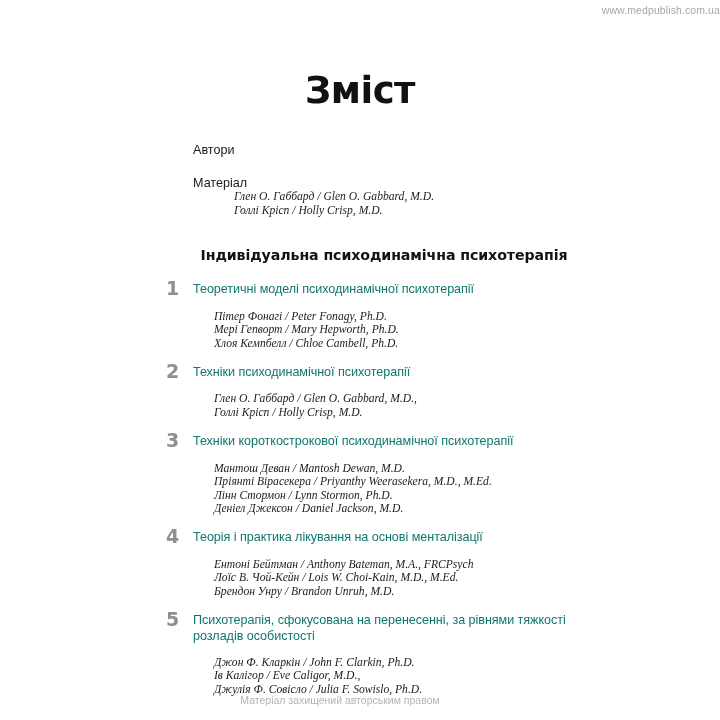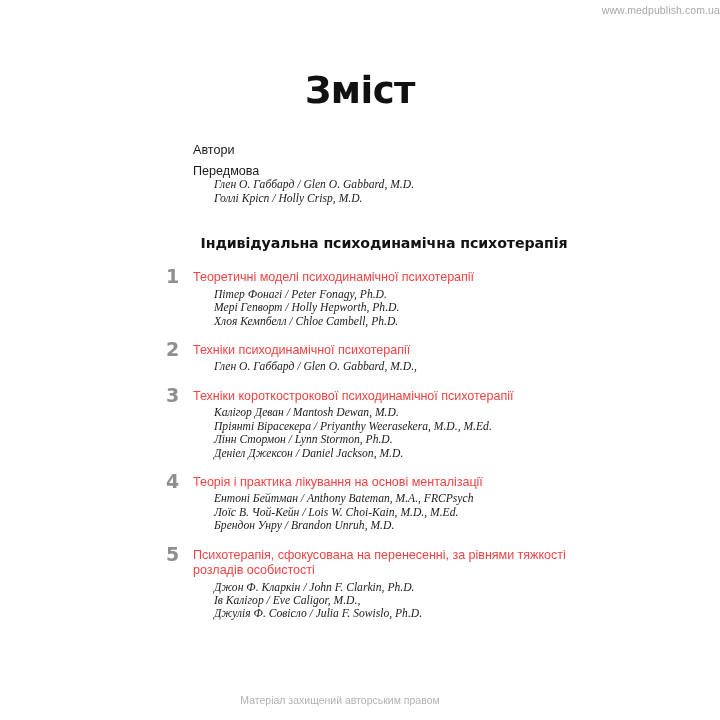--- a/index.html
+++ b/index.html
@@ -59,26 +59,26 @@
     width: 436px;
   }
 
   .front-entry {
     font-family: "Liberation Sans", sans-serif;
     font-size: 12.6px;
     font-weight: 400;
     color: #1b1b1b;
     margin-left: 27px;
     line-height: 1.0;
-    margin-bottom: 8px;
+    margin-bottom: 20px;
   }
   .front-entry.second { margin-bottom: 1px; }
 
   .authors {
-    margin-left: 48px;
+    margin-left: 68px;
     margin-top: 1px;
   }
   .author-line {
     font-family: "Liberation Serif", serif;
     font-style: italic;
     font-size: 11.6px;
     line-height: 13.4px;
     color: #1c1c1c;
     white-space: nowrap;
   }
@@ -124,27 +124,27 @@
     font-family: "DejaVu Sans", sans-serif;
     font-size: 19px;
     font-weight: 700;
     color: #8f8f8f;
     line-height: 1.0;
   }
   .chapter-title {
     font-family: "Liberation Sans", sans-serif;
     font-size: 12.6px;
     font-weight: 400;
-    color: #ef4444;
+    color: #0f766e;
     line-height: 15.5px;
     letter-spacing: -0.05px;
   }
   .chapter .authors {
     margin-left: 21px;
-    margin-top: 2px;
+    margin-top: 12px;
   }
 
   
   .watermark-bottom {
     position: absolute;
     bottom: 14px;
     left: 0;
     width: 680px;
     text-align: center;
     font-family: "Liberation Sans", sans-serif;
@@ -159,53 +159,54 @@
 <div class="page">
 
   <div class="watermark-top">www.medpublish.com.ua</div>
 
   <h1 class="page-title">Зміст</h1>
 
   <div class="content">
 
     <div id="front-matter">
         <div class="front-entry">Автори</div>
-        <div class="front-entry second">Передмова</div>
+        <div class="front-entry second">Матеріал</div>
         <div class="authors">
           <div class="author-line">Глен О. Габбард / Glen O. Gabbard, M.D.</div>
           <div class="author-line">Голлі Крісп / Holly Crisp, M.D.</div>
         </div>
       </div>
 
     <div class="part-block">
       <div class="part-title">Індивідуальна психодинамічна психотерапія</div>
     </div>
 
     <div class="chapter-list" id="chapter-list">
         <div class="chapter">
           <div class="chapter-number">1</div>
           <div class="chapter-title">Теоретичні моделі психодинамічної психотерапії</div>
           <div class="authors">
             <div class="author-line">Пітер Фонагі / Peter Fonagy, Ph.D.</div>
-            <div class="author-line">Мері Гепворт / Holly Hepworth, Ph.D.</div>
+            <div class="author-line">Мері Гепворт / Mary Hepworth, Ph.D.</div>
             <div class="author-line">Хлоя Кемпбелл / Chloe Cambell, Ph.D.</div>
           </div>
         </div>
         <div class="chapter">
           <div class="chapter-number">2</div>
           <div class="chapter-title">Техніки психодинамічної психотерапії</div>
           <div class="authors">
             <div class="author-line">Глен О. Габбард / Glen O. Gabbard, M.D.,</div>
+            <div class="author-line">Голлі Кріcп / Holly Crisp, M.D.</div>
           </div>
         </div>
         <div class="chapter">
           <div class="chapter-number">3</div>
           <div class="chapter-title">Техніки короткострокової психодинамічної психотерапії</div>
           <div class="authors">
-            <div class="author-line">Калігор Деван / Mantosh Dewan, M.D.</div>
+            <div class="author-line">Мантош Деван / Mantosh Dewan, M.D.</div>
             <div class="author-line">Пріянті Вірасекера / Priyanthy Weerasekera, M.D., M.Ed.</div>
             <div class="author-line">Лінн Стормон / Lynn Stormon, Ph.D.</div>
             <div class="author-line">Деніел Джексон / Daniel Jackson, M.D.</div>
           </div>
         </div>
         <div class="chapter">
           <div class="chapter-number">4</div>
           <div class="chapter-title">Теорія і практика лікування на основі менталізації</div>
           <div class="authors">
             <div class="author-line">Ентоні Бейтман / Anthony Bateman, M.A., FRCPsych</div>

